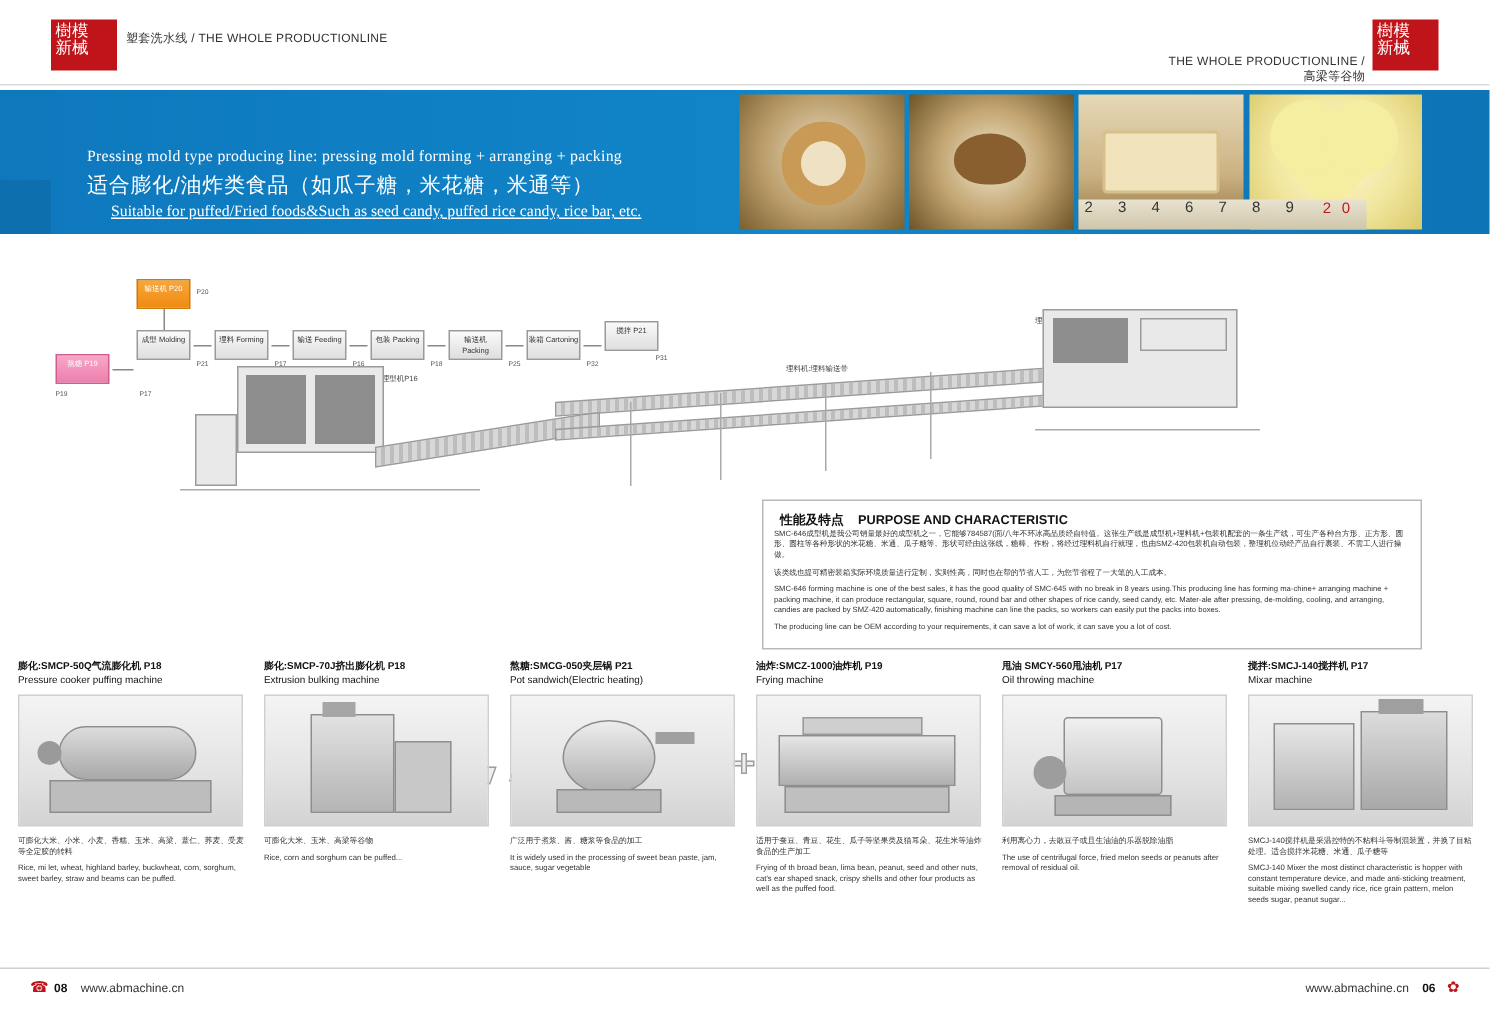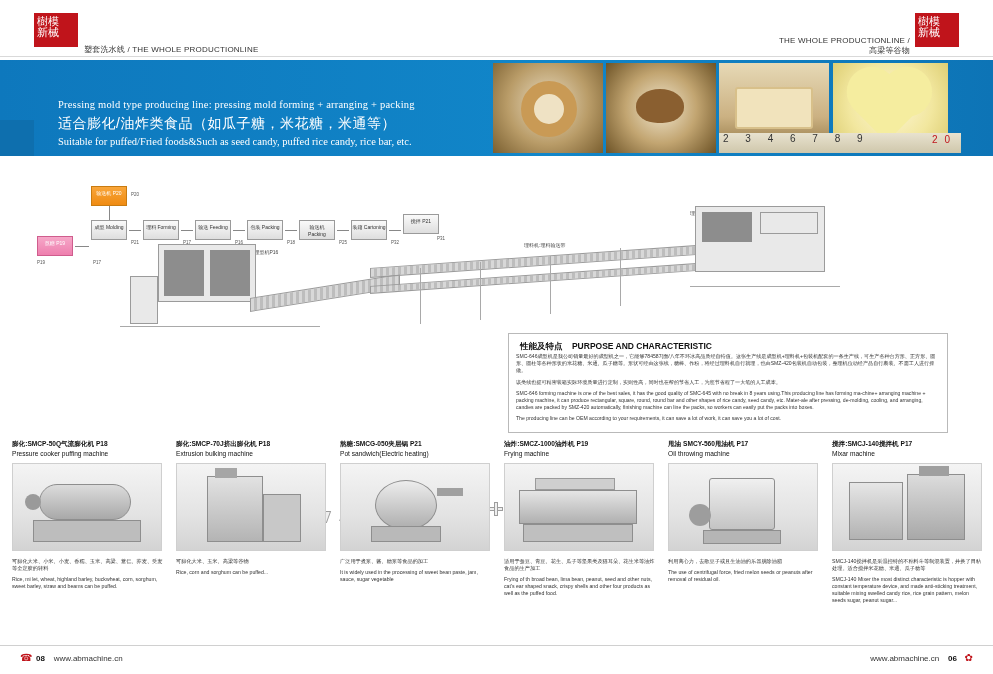--- a/index.html
+++ b/index.html
@@ -29,21 +29,20 @@
     letter-spacing:0px;
     padding:3px 2px 0 3px;
   }
   .logo-box .l1 { display:block; }
   .logo-box .l2 { display:block; }
   .logo-left { left:34px; top:13px; }
   .logo-right { left:915px; top:13px; }
   .brand-left-text {
     position:absolute; left:84px; top:20px; font-size:8px; color:#333;
     letter-spacing:0.2px;
-    margin-top:24px;
   }
   .brand-right-text {
     position:absolute; left:770px; top:36px; font-size:8px; color:#333;
     letter-spacing:0.2px; text-align:right; width:140px;
   }
   .hdr-rule {
     position:absolute; left:0; top:56px; width:993px; height:1px; background:#d9d9d9;
   }
 
   
@@ -52,21 +51,21 @@
     background:linear-gradient(90deg,#0e78bd 0%, #1186c9 55%, #0d74b6 100%);
   }
   .banner-left-accent {
     position:absolute; left:0; top:60px; width:34px; height:96px;
     background:#0e6fae;
   }
   .banner-txt { position:absolute; color:#fff; }
   .b-title-cn { left:58px; top:74px; font-size:20px; font-weight:bold; letter-spacing:1px;}
   .b-title-en { left:58px; top:99px; font-size:10.5px; font-family:"Liberation Serif", serif; letter-spacing:0.2px;}
   .b-sub-cn { left:58px; top:115px; font-size:14px; font-weight:normal; letter-spacing:0.5px;}
-  .b-sub-en { left:58px; top:136px; font-size:10.5px; font-family:"Liberation Serif", serif;}
+  .b-sub-en { left:74px; top:136px; font-size:10.5px; font-family:"Liberation Serif", serif;text-decoration:underline;}
   .photo {
     position:absolute; top:63px; height:90px; width:110px;
     background:#cfc0a8; overflow:hidden;
   }
   .photo.p1 { left:493px; background:radial-gradient(circle at 50% 45%, #e9dcc2 0%, #b99c68 55%, #7a5f30 100%); }
   .photo.p2 { left:606px; background:radial-gradient(circle at 50% 50%, #f0e6cf 0%, #c2a571 50%, #6d5326 100%); }
   .photo.p3 { left:719px; background:linear-gradient(180deg,#e6d9b6 0%, #cbb182 60%, #8e7340 100%); }
   .photo.p4 { left:833px; width:115px; background:radial-gradient(circle at 50% 45%, #fdf6d8 0%, #f2e79f 55%, #d9c96b 100%); }
   .ph-obj { position:absolute; }
   .p1 .ring {
@@ -78,21 +77,21 @@
   .p4 .heart {
     left:30px; top:22px; width:50px; height:46px; background:#f5ed9f;
     transform:rotate(-45deg); border-radius:0 0 6px 0;
   }
   .p4 .heart:before, .p4 .heart:after {
     content:""; position:absolute; width:50px; height:50px; background:#f5ed9f; border-radius:50%;
   }
   .p4 .heart:before { top:-25px; left:0; }
   .p4 .heart:after { left:25px; top:0; }
   .ruler {
-    position:absolute; left:719px; top:133px; width:242px; height:20px;
+    position:absolute; left:719px; top:133px; width:192px; height:20px;
     background:linear-gradient(180deg,#e8e2cf,#cfc7ab);
     font-size:10px; color:#333; letter-spacing:7px; padding-left:4px;
     font-family:"Liberation Sans", sans-serif;
     overflow:hidden;
   }
   .ruler-red { position:absolute; right:4px; top:1px; color:#c0141b; font-size:10px;}
 
   
   .diagram {
     position:absolute; left:0; top:156px; width:993px; height:280px;

